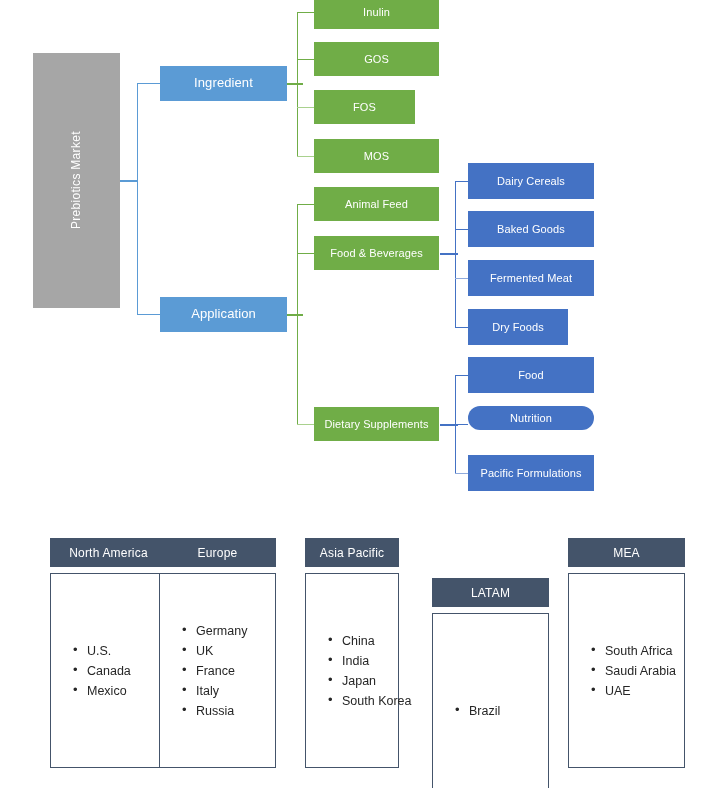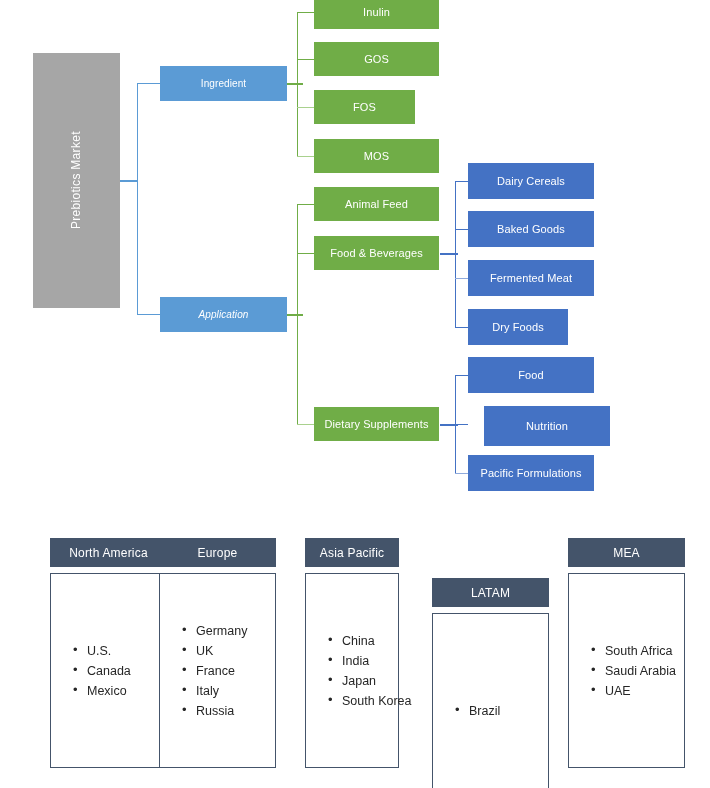--- a/index.html
+++ b/index.html
@@ -35,21 +35,21 @@
     padding: 2px 4px;
     z-index: 3;
   }
   .node.root {
     background: #a6a6a6;
     writing-mode: vertical-rl;
     transform: rotate(180deg);
     font-size: 12px;
     letter-spacing: .3px;
   }
-  .node.lvl1 { background: #5b9bd5; font-size: 10px; }
+  .node.lvl1 { background: #5b9bd5; font-size: 13px; }
   .node.lvl2 { background: #70ad47; font-size: 11px; }
   .node.lvl3 { background: #4472c4; font-size: 11px; }
 
   
   .conn {
     position: absolute;
     z-index: 1;
   }
   .conn.h { height: 1px; }
   .conn.v { width: 1px; }
@@ -143,38 +143,38 @@
   <div class="conn h thick c-dblue" style="left:440px; top:424px; width:18px;"></div>
   <div class="conn v c-dblue" style="left:455px; top:375px; height:99px;"></div>
   <div class="conn h c-dblue" style="left:455px; top:375px; width:13px;"></div>
   <div class="conn h c-dblue" style="left:455px; top:424px; width:13px;"></div>
   <div class="conn h c-dblue-l" style="left:455px; top:473px; width:13px;"></div>
 
   <div class="node root" style="left:33px; top:53px; width:87px; height:255px;">Prebiotics Market</div>
 
   <div class="node lvl1" style="left:160px; top:66px; width:127px; height:35px;">Ingredient</div>
 
-  <div class="node lvl1" style="left:160px; top:297px; width:127px; height:35px;font-style:italic;">Application</div>
+  <div class="node lvl1" style="left:160px; top:297px; width:127px; height:35px;">Application</div>
 
   <div class="node lvl2" style="left:314px; top:-5px; width:125px; height:34px;">Inulin</div>
   <div class="node lvl2" style="left:314px; top:42px; width:125px; height:34px;">GOS</div>
   <div class="node lvl2" style="left:314px; top:90px; width:101px; height:34px;">FOS</div>
   <div class="node lvl2" style="left:314px; top:187px; width:125px; height:34px;">Animal Feed</div>
 
   <div class="node lvl2" style="left:314px; top:139px; width:125px; height:34px;">MOS</div>
   <div class="node lvl2" style="left:314px; top:236px; width:125px; height:34px;">Food &amp; Beverages</div>
   <div class="node lvl2" style="left:314px; top:407px; width:125px; height:34px;">Dietary Supplements</div>
 
   <div class="node lvl3" style="left:468px; top:163px; width:126px; height:36px;">Dairy Cereals</div>
   <div class="node lvl3" style="left:468px; top:211px; width:126px; height:36px;">Baked Goods</div>
   <div class="node lvl3" style="left:468px; top:260px; width:126px; height:36px;">Fermented Meat</div>
   <div class="node lvl3" style="left:468px; top:309px; width:100px; height:36px;">Dry Foods</div>
 
   <div class="node lvl3" style="left:468px; top:357px; width:126px; height:36px;">Food</div>
-  <div class="node lvl3" style="left:484px; top:406px; width:126px; height:40px;">Nutrition</div>
+  <div class="node lvl3" style="left:468px; top:406px; width:126px; height:24px;border-radius:17px;">Nutrition</div>
   <div class="node lvl3" style="left:468px; top:455px; width:126px; height:36px;">Pacific Formulations</div>
 
   <div class="region" style="left:18px; width:117px;padding-left:32px;">
     <div class="region-header">North America</div>
     <div class="region-body">
       <ul class="region-list">
           <li>U.S.</li>
           <li>Canada</li>
           <li>Mexico</li>
         </ul>

